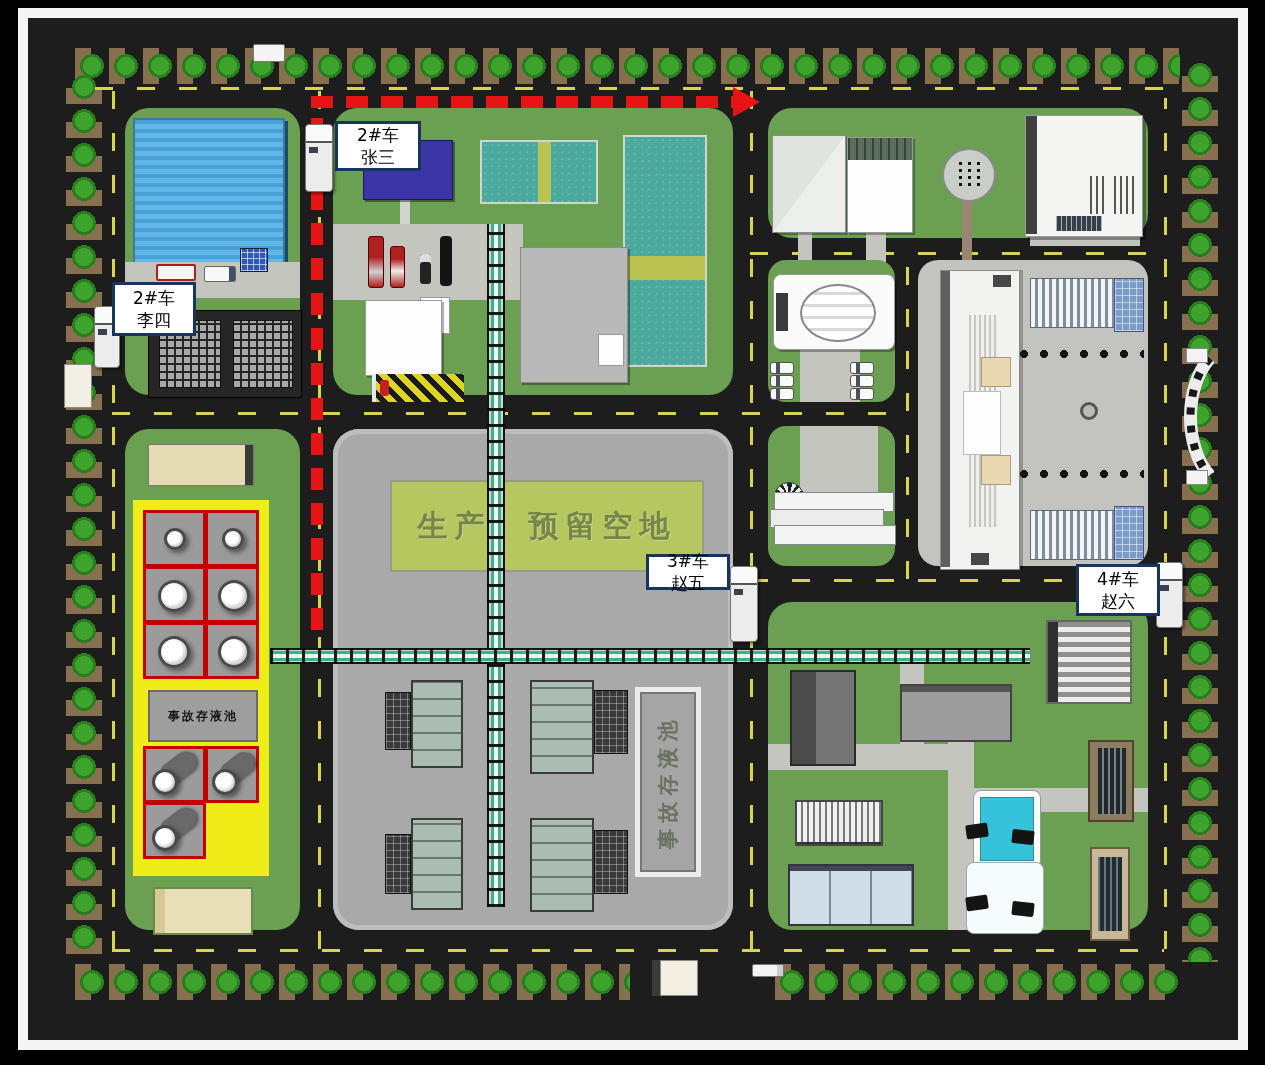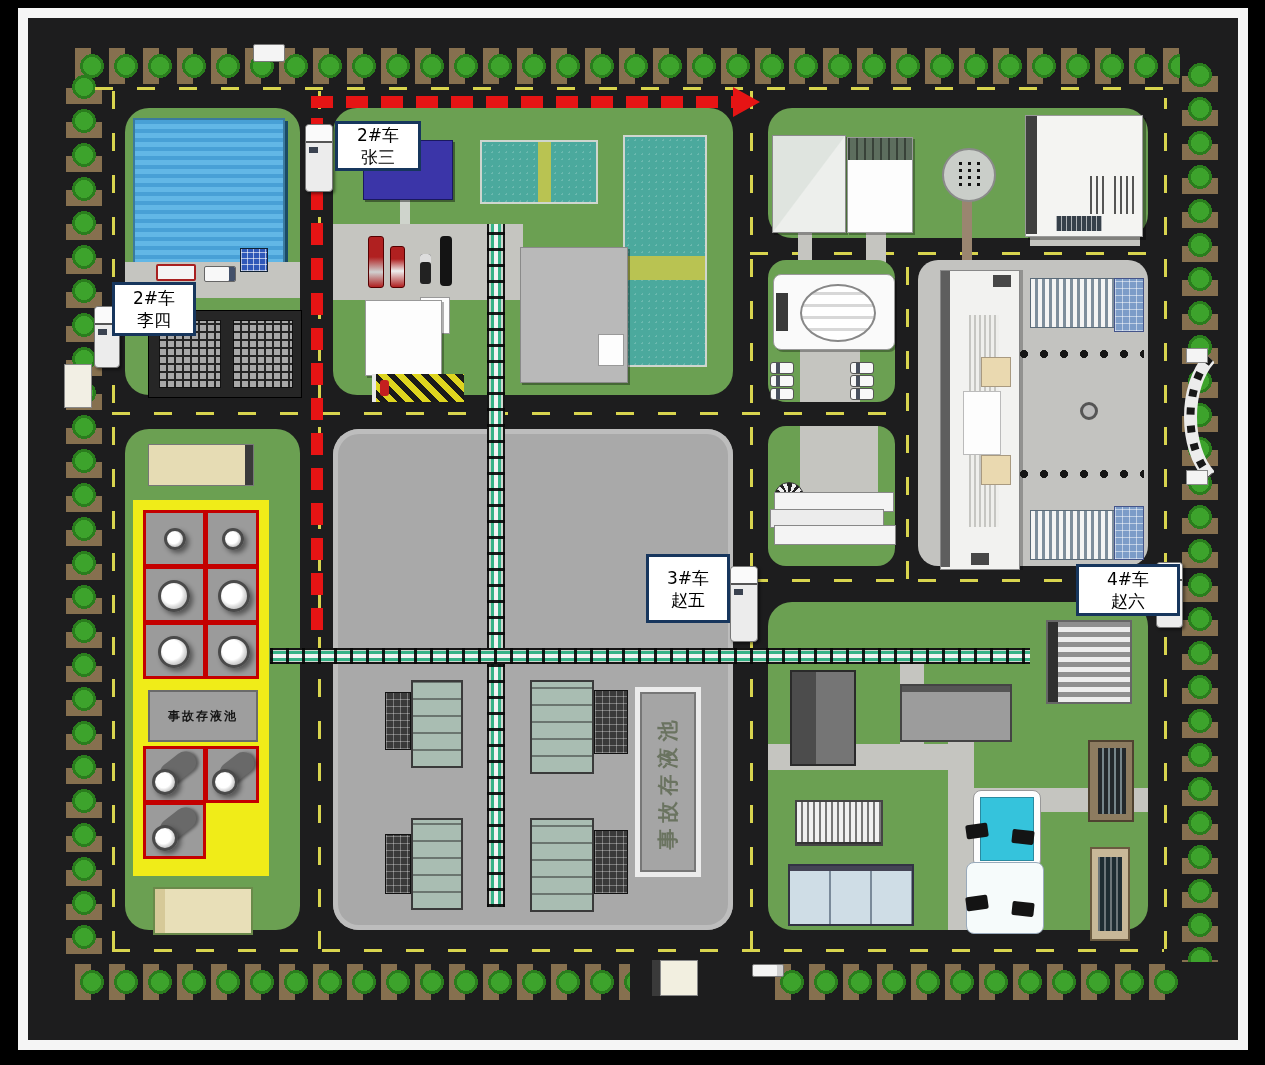--- a/index.html
+++ b/index.html
@@ -212,20 +212,23 @@
       <div class="abs tank" style="left:4px;top:20px;width:26px;height:26px;"></div>
         </div>
     <div class="abs cell" style="left:10px;top:302px;width:63px;height:57px;">
       <div class="abs capsule" style="left:12px;top:8px;width:40px;height:22px;"></div>
       <div class="abs tank" style="left:6px;top:20px;width:26px;height:26px;"></div>
         </div>
   </div>
   <div class="abs" style="left:125px;top:869px;width:96px;height:44px;background:#e8dfb8;border:2px solid #6a8a4a;box-shadow:inset 10px 0 0 #d6c998;"></div>
 
   <div class="abs pave2" style="left:305px;top:411px;width:400px;height:501px;"></div>
+  <div class="abs" style="left:362px;top:462px;width:310px;height:88px;background:#b6c75f;border:2px solid #9a9a88;">
+    <div class="reserved-text">生产　预留空地</div>
+  </div>
   <div class="abs" style="left:357px;top:662px;width:80px;height:88px;">
     <div class="abs unit-equip" style="left:0;top:12px;width:26px;height:58px;"></div>
     <div class="abs unit-roof" style="left:26px;top:0;width:52px;height:88px;"></div>
   </div>
   <div class="abs" style="left:502px;top:662px;width:102px;height:94px;">
     <div class="abs unit-roof" style="left:0;top:0;width:64px;height:94px;"></div>
     <div class="abs unit-equip" style="left:64px;top:10px;width:34px;height:64px;"></div>
   </div>
   <div class="abs" style="left:357px;top:800px;width:80px;height:92px;">
     <div class="abs unit-equip" style="left:0;top:16px;width:26px;height:60px;"></div>
@@ -307,23 +310,23 @@
       </div>
 
   <div class="abs vlabel" style="left:307px;top:103px;width:86px;height:50px;">
     <div>2#车</div>
     <div>张三</div>
   </div>
   <div class="abs vlabel" style="left:84px;top:264px;width:84px;height:54px;">
     <div>2#车</div>
     <div>李四</div>
   </div>
-  <div class="abs vlabel" style="left:618px;top:536px;width:84px;height:69px;">
+  <div class="abs vlabel" style="left:618px;top:536px;width:84px;height:36px;">
     <div>3#车</div>
     <div>赵五</div>
   </div>
-  <div class="abs vlabel" style="left:1048px;top:546px;width:104px;height:52px;">
+  <div class="abs vlabel" style="left:1048px;top:546px;width:84px;height:52px;">
     <div>4#车</div>
     <div>赵六</div>
   </div>
 
 </div>
 </div>
 
 </body></html>

